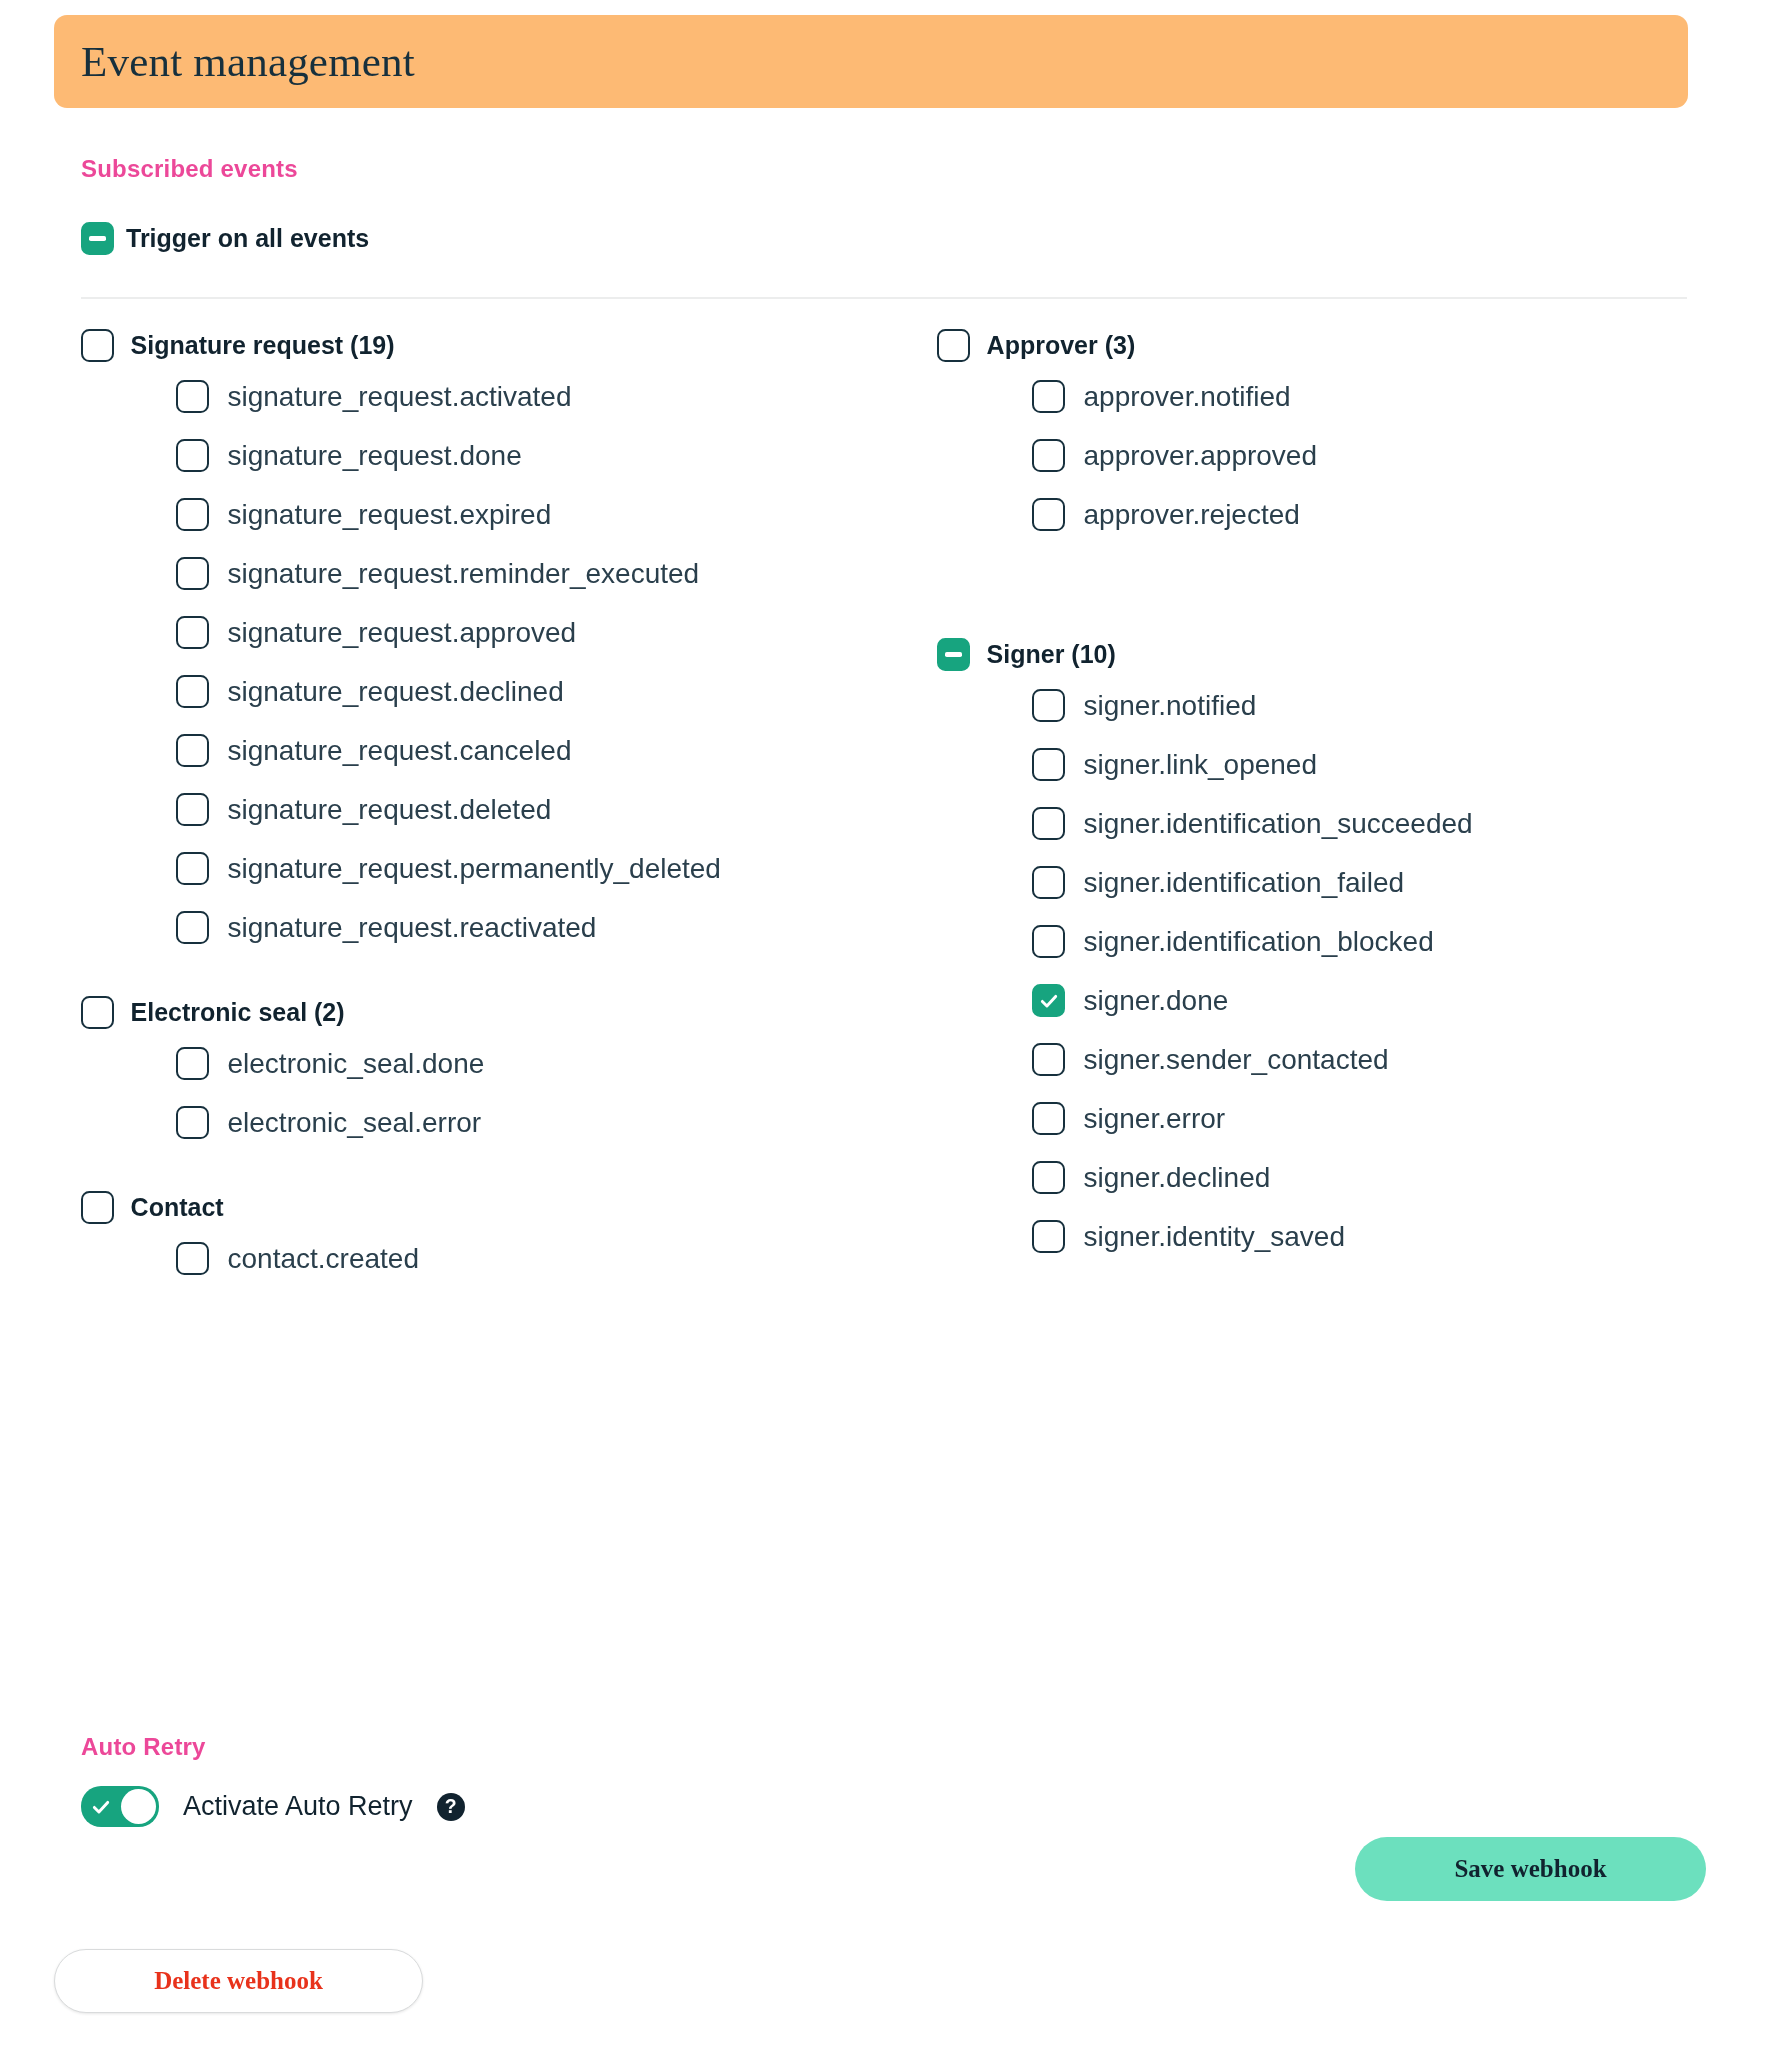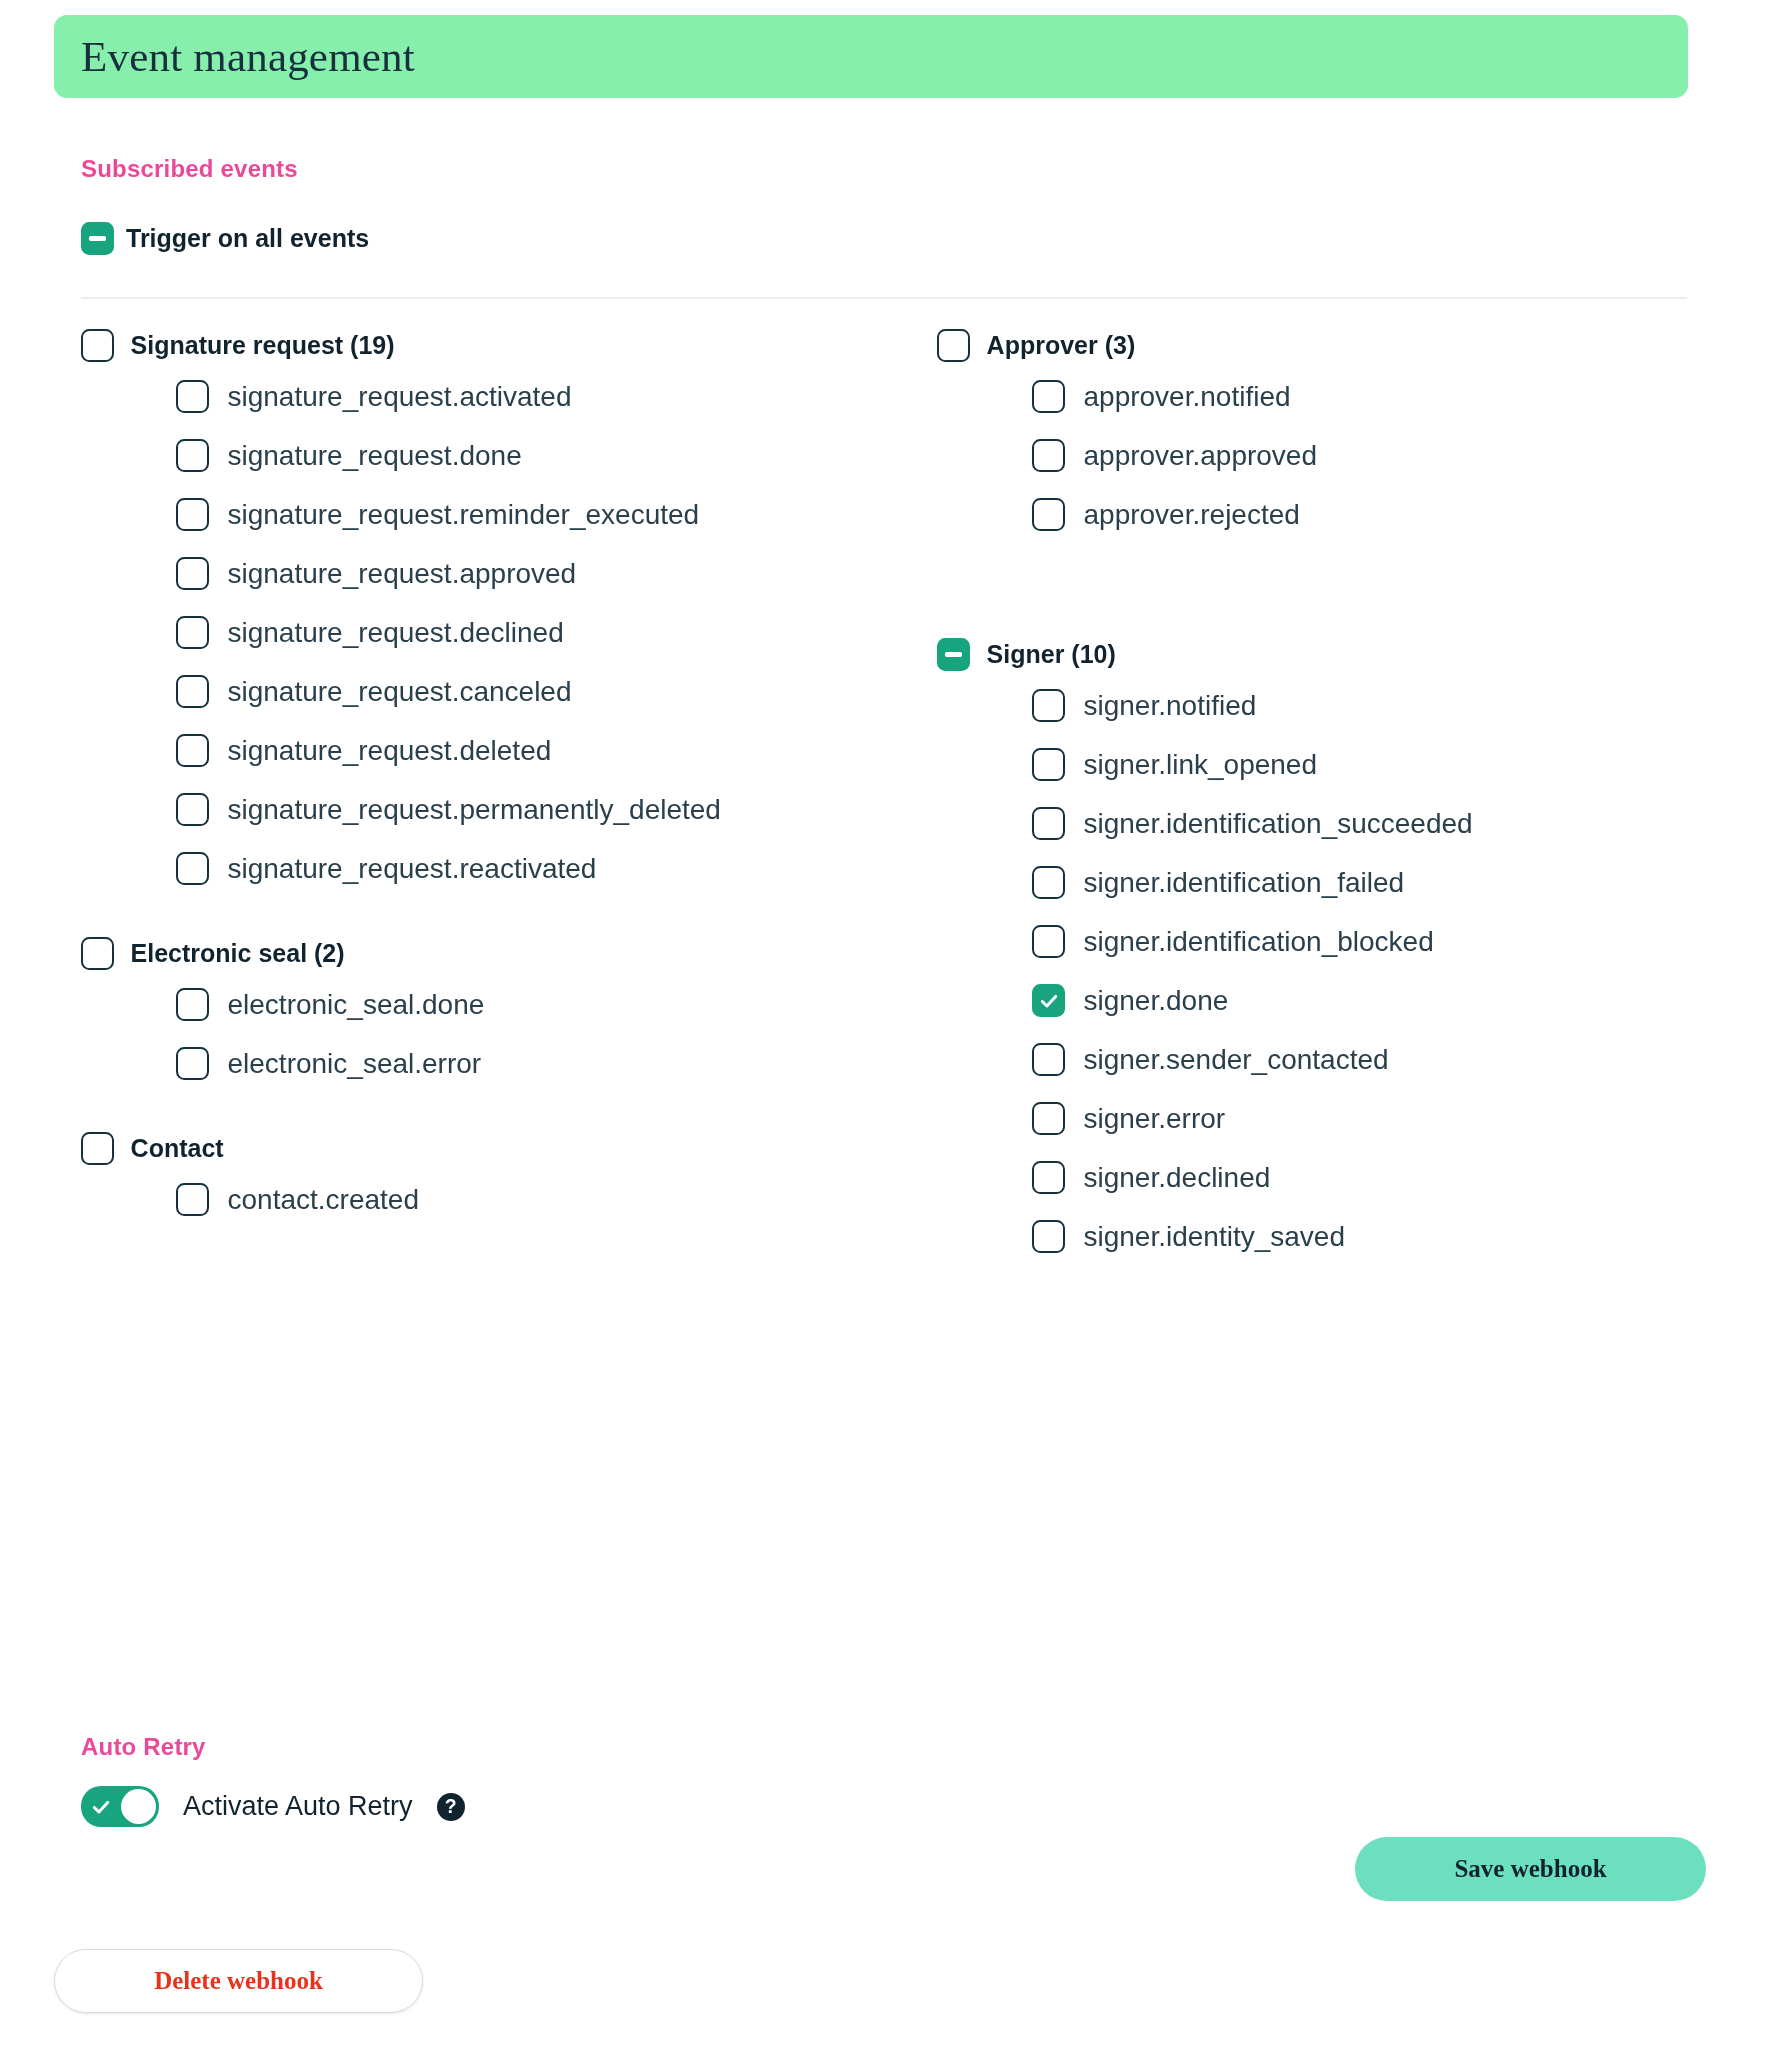--- a/index.html
+++ b/index.html
@@ -15,22 +15,22 @@
     overflow: hidden;
     position: relative;
   }
 
   
   .page-header {
     position: absolute;
     left: 54px;
     top: 14.8px;
     width: 1634px;
-    height: 83px;
-    background: #86efac;
+    height: 93px;
+    background: #fdba74;
     border-radius: 13px;
     display: flex;
     align-items: center;
   }
   .page-header .title {
     font-family: "Liberation Serif", serif;
     font-size: 43px;
     font-weight: 400;
     color: #17303d;
     margin-left: 27px;
@@ -265,20 +265,24 @@
           <span class="cbx"></span>
           <span class="glabel">Signature request (19)</span>
         </div>
         <div class="event-row">
           <span class="cbx"></span>
           <span class="elabel">signature_request.activated</span>
         </div>
         <div class="event-row">
           <span class="cbx"></span>
           <span class="elabel">signature_request.done</span>
+        </div>
+        <div class="event-row">
+          <span class="cbx"></span>
+          <span class="elabel">signature_request.expired</span>
         </div>
         <div class="event-row">
           <span class="cbx"></span>
           <span class="elabel">signature_request.reminder_executed</span>
         </div>
         <div class="event-row">
           <span class="cbx"></span>
           <span class="elabel">signature_request.approved</span>
         </div>
         <div class="event-row">

